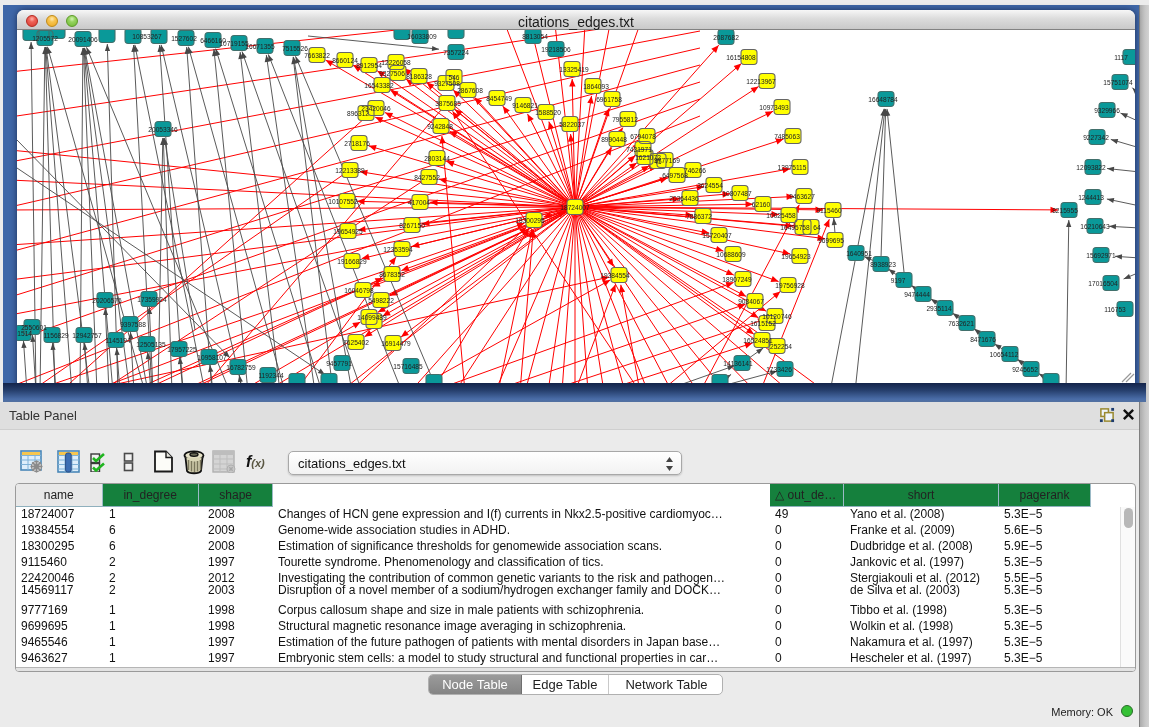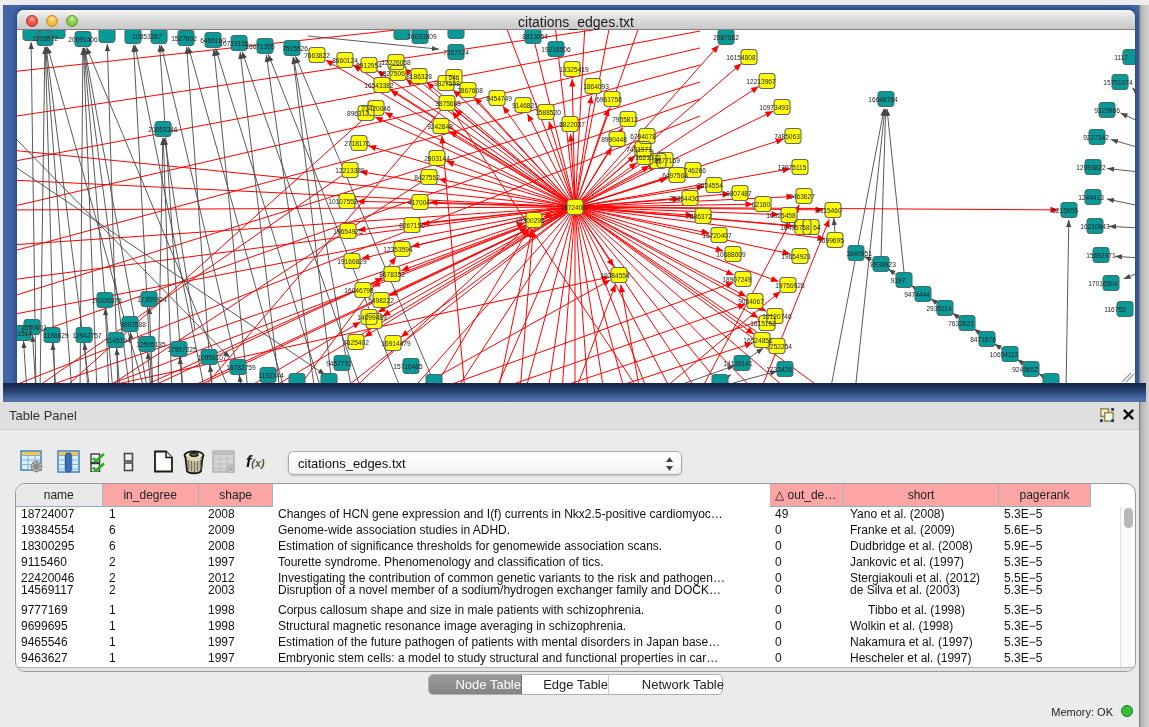--- a/index.html
+++ b/index.html
@@ -16,31 +16,31 @@
 .tl.y{left:29px;background:radial-gradient(circle at 50% 30%,#ffe9b0 0%,#f7c450 35%,#eda921 100%);border:1px solid #c08a17}
 .tl.g{left:49px;background:radial-gradient(circle at 50% 30%,#d3f3b6 0%,#95d35e 35%,#6fb935 100%);border:1px solid #5d9a27}
 .ttl{position:absolute;top:3.5px;width:100%;text-align:center;font-size:14px;color:#1a1a1a}
 .canvas{position:absolute;left:0;top:20px;width:1118px;height:353px;background:#fff;overflow:hidden}
 .botband{position:absolute;left:3px;top:383px;width:1143px;height:19px;
  background:linear-gradient(#14244a,#27406e 40%,#4a6da8 85%,#53719f)}
 .tp{position:absolute;left:0;top:402px;width:1139px;height:325px;background:#ebebeb}
 .tphead{position:absolute;left:0;top:0;width:100%;height:28px;background:#dfdfdf;border-bottom:1px solid #cfcfcf}
 .tphead .t{position:absolute;left:9px;top:6px;font-size:13px;color:#333}
 .tbl{position:absolute;left:15px;top:483px;width:1121px;height:189px;background:#fff;
- border:1px solid #9a9a9a;border-radius:10px;overflow:hidden}
+ border:1px solid #9a9a9a;border-radius:4px;overflow:hidden}
 .tblfoot{position:absolute;left:0;top:183px;width:100%;height:6px;background:#e3e3e3;border-top:1px solid #b5b5b5}
-.hdr{position:absolute;left:0;top:0;height:23px;background:#fca5a5;border-bottom:1px solid #8fb0bd;
+.hdr{position:absolute;left:0;top:0;height:23px;background:#15803d;border-bottom:1px solid #8fb0bd;
  font-size:12px;color:#222;text-align:center;line-height:22px;border-right:1px solid #9bbac6}
 .rows{position:absolute;left:0;top:23px;width:1105px;font-size:12px;color:#111}
 .row{position:absolute;height:16px;line-height:15px;white-space:nowrap;overflow:hidden}
 .sb{position:absolute;right:0;top:23px;width:15px;height:160px;background:#fafafa;border-left:1px solid #e0e0e0}
 .thumb{position:absolute;left:2.5px;top:1px;width:9px;height:20px;background:#b8b8b8;border-radius:5px}
 .tabs{position:absolute;left:428px;top:674px;width:295px;height:21px;background:#fff;
  border:1px solid #b0b0b0;border-radius:5px;font-size:13px;color:#222}
-.tabs .seg{position:absolute;top:0;height:100%;text-align:right;line-height:20px}
+.tabs .seg{position:absolute;top:0;height:100%;text-align:center;line-height:20px}
 .seg.sel{left:0;width:93px;background:linear-gradient(#9b9b9b,#848484);color:#fff;
  border-radius:4px 0 0 4px;border-right:1px solid #6f6f6f}
 .mem{position:absolute;right:36px;top:706px;font-size:11px;color:#222}
 .dot{position:absolute;right:16px;top:705px;width:12px;height:12px;border-radius:50%;
  background:#35c135;border:1.5px solid #2a6b2a}
 </style></head>
 <body>
 <div class="mdi"></div>
 <div class="rstrip"></div>
 <div class="win">
@@ -321,21 +321,21 @@
         <span style="position:absolute;left:759px">0</span>
         <span style="position:absolute;left:834px">de Silva et al. (2003)</span>
         <span style="position:absolute;left:988px">5.3E−5</span>
       </div>
       <div class="row" style="top:96px;width:1105px">
         <span style="position:absolute;left:5px">9777169</span>
         <span style="position:absolute;left:93px">1</span>
         <span style="position:absolute;left:192px">1998</span>
         <span style="position:absolute;left:262px">Corpus callosum shape and size in male patients with schizophrenia.</span>
         <span style="position:absolute;left:759px">0</span>
-        <span style="position:absolute;left:852px">Tibbo et al. (1998)</span>
+        <span style="position:absolute;left:834px">Tibbo et al. (1998)</span>
         <span style="position:absolute;left:988px">5.3E−5</span>
       </div>
       <div class="row" style="top:112px;width:1105px">
         <span style="position:absolute;left:5px">9699695</span>
         <span style="position:absolute;left:93px">1</span>
         <span style="position:absolute;left:192px">1998</span>
         <span style="position:absolute;left:262px">Structural magnetic resonance image averaging in schizophrenia.</span>
         <span style="position:absolute;left:759px">0</span>
         <span style="position:absolute;left:834px">Wolkin et al. (1998)</span>
         <span style="position:absolute;left:988px">5.3E−5</span>

